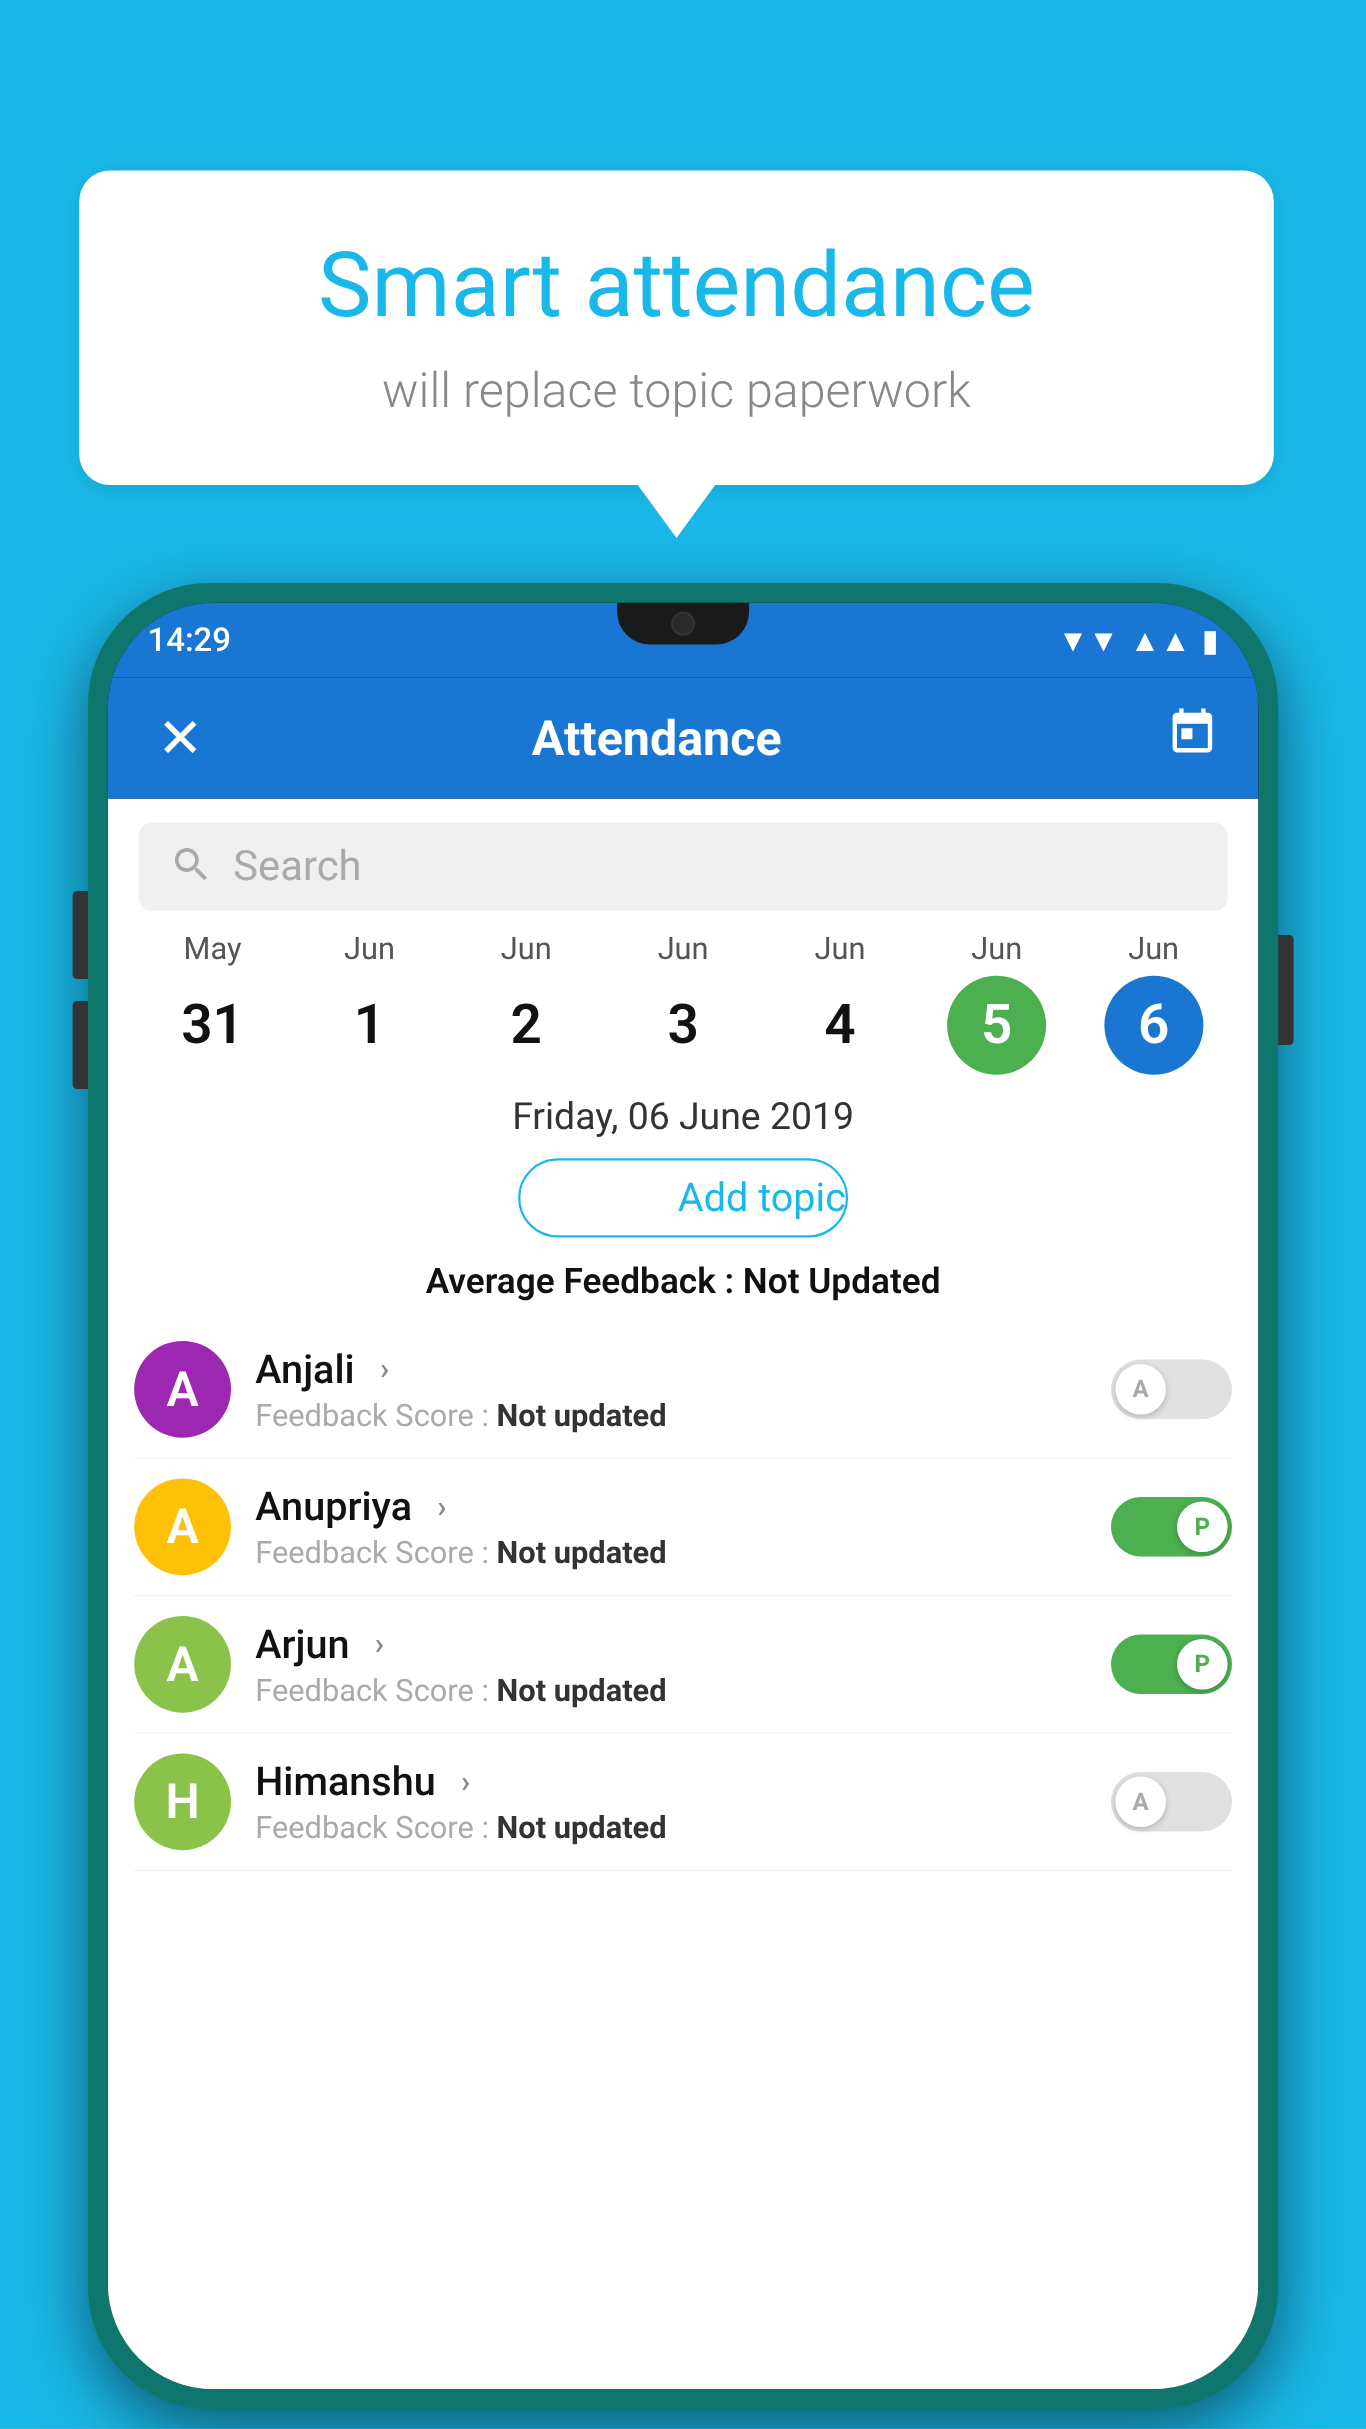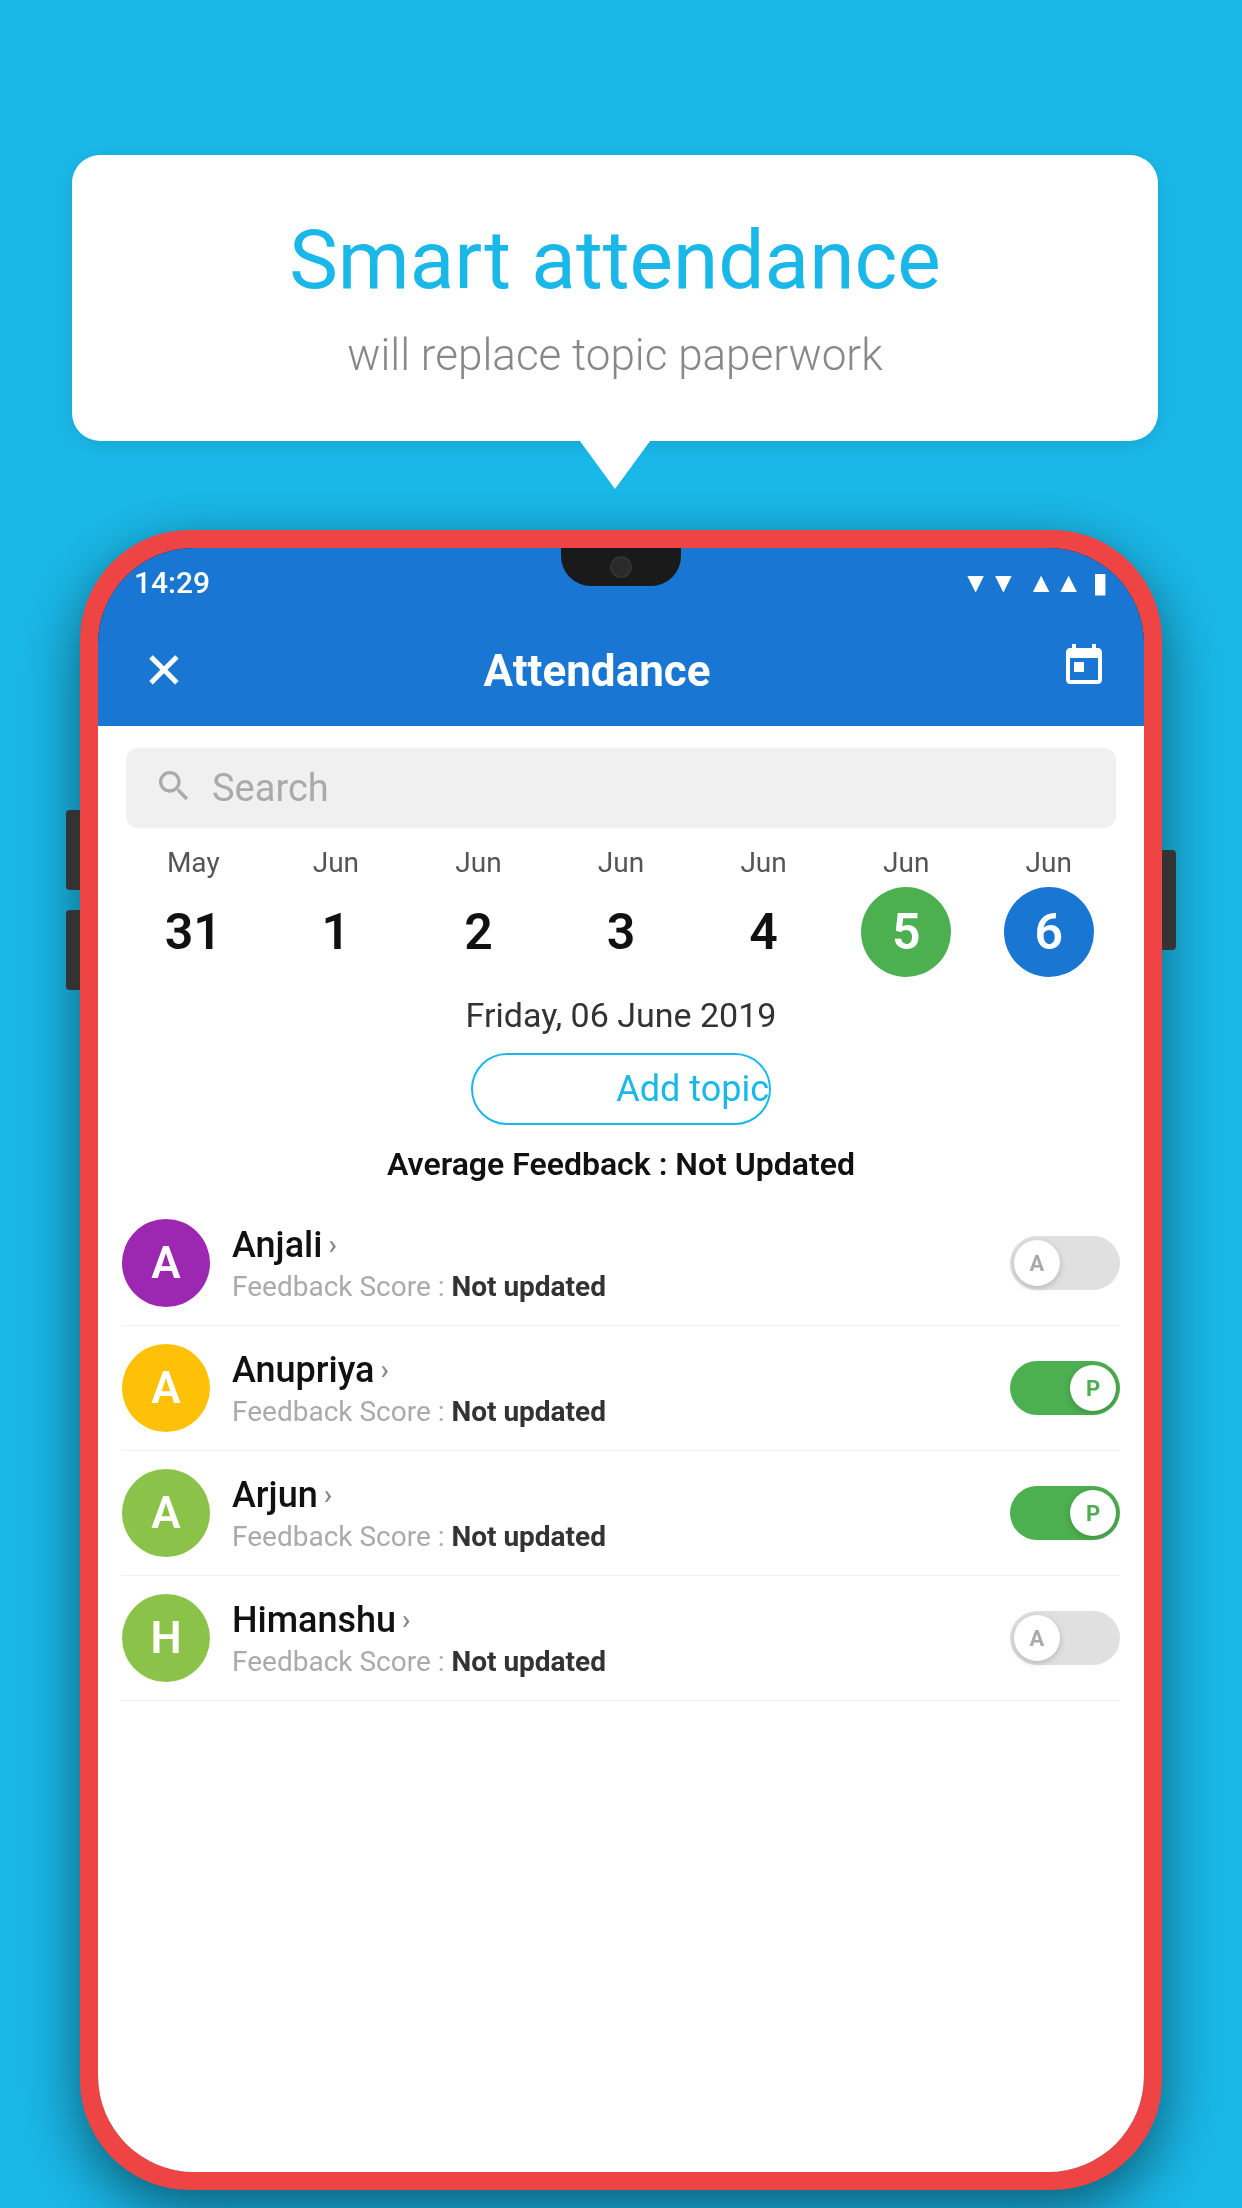--- a/index.html
+++ b/index.html
@@ -59,21 +59,21 @@
     }
 
     
     .phone-frame {
       position: absolute;
       top: 530px;
       left: 80px;
       right: 80px;
       width: 1082px;
       height: 1660px;
-      background: #ef4444;
+      background: #0f766e;
       border-radius: 110px;
       box-shadow: 0 20px 60px rgba(0,0,0,0.5);
     }
 
     .phone-inner {
       position: absolute;
       top: 18px;
       left: 18px;
       right: 18px;
       bottom: 18px;
@@ -311,21 +311,21 @@
     .student-info {
       flex: 1;
     }
 
     .student-name {
       font-size: 36px;
       color: #111;
       font-weight: 500;
       display: flex;
       align-items: center;
-      gap: 6px;
+      gap: 23px;
     }
 
     .chevron {
       font-size: 28px;
       color: #888;
     }
 
     .feedback-score {
       font-size: 28px;
       color: #aaa;

